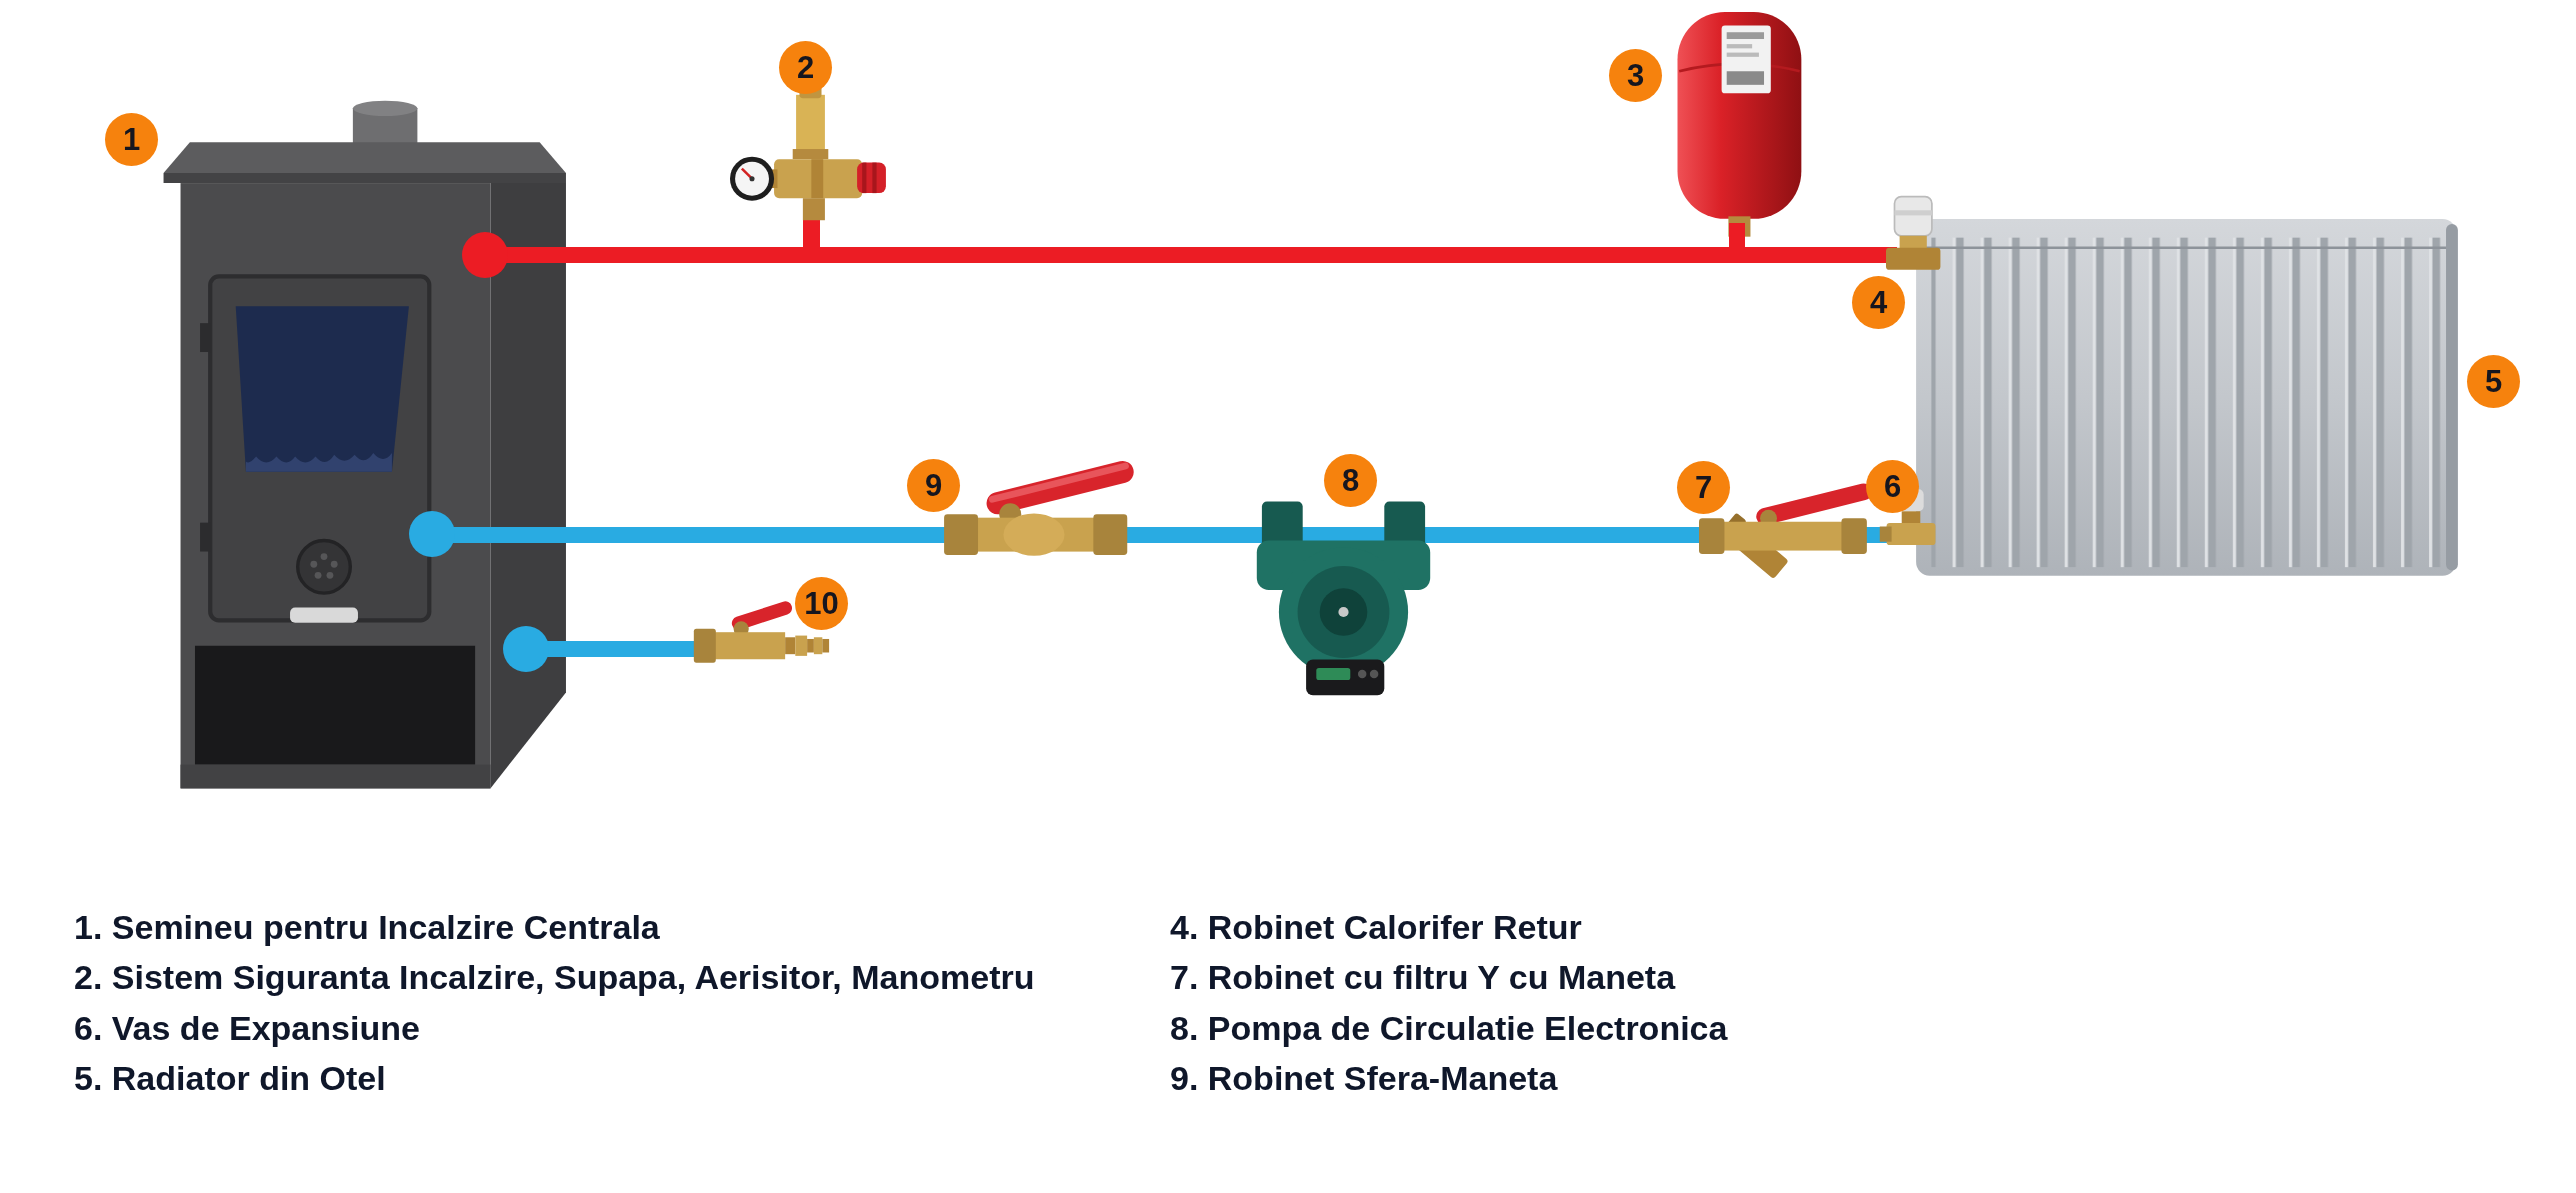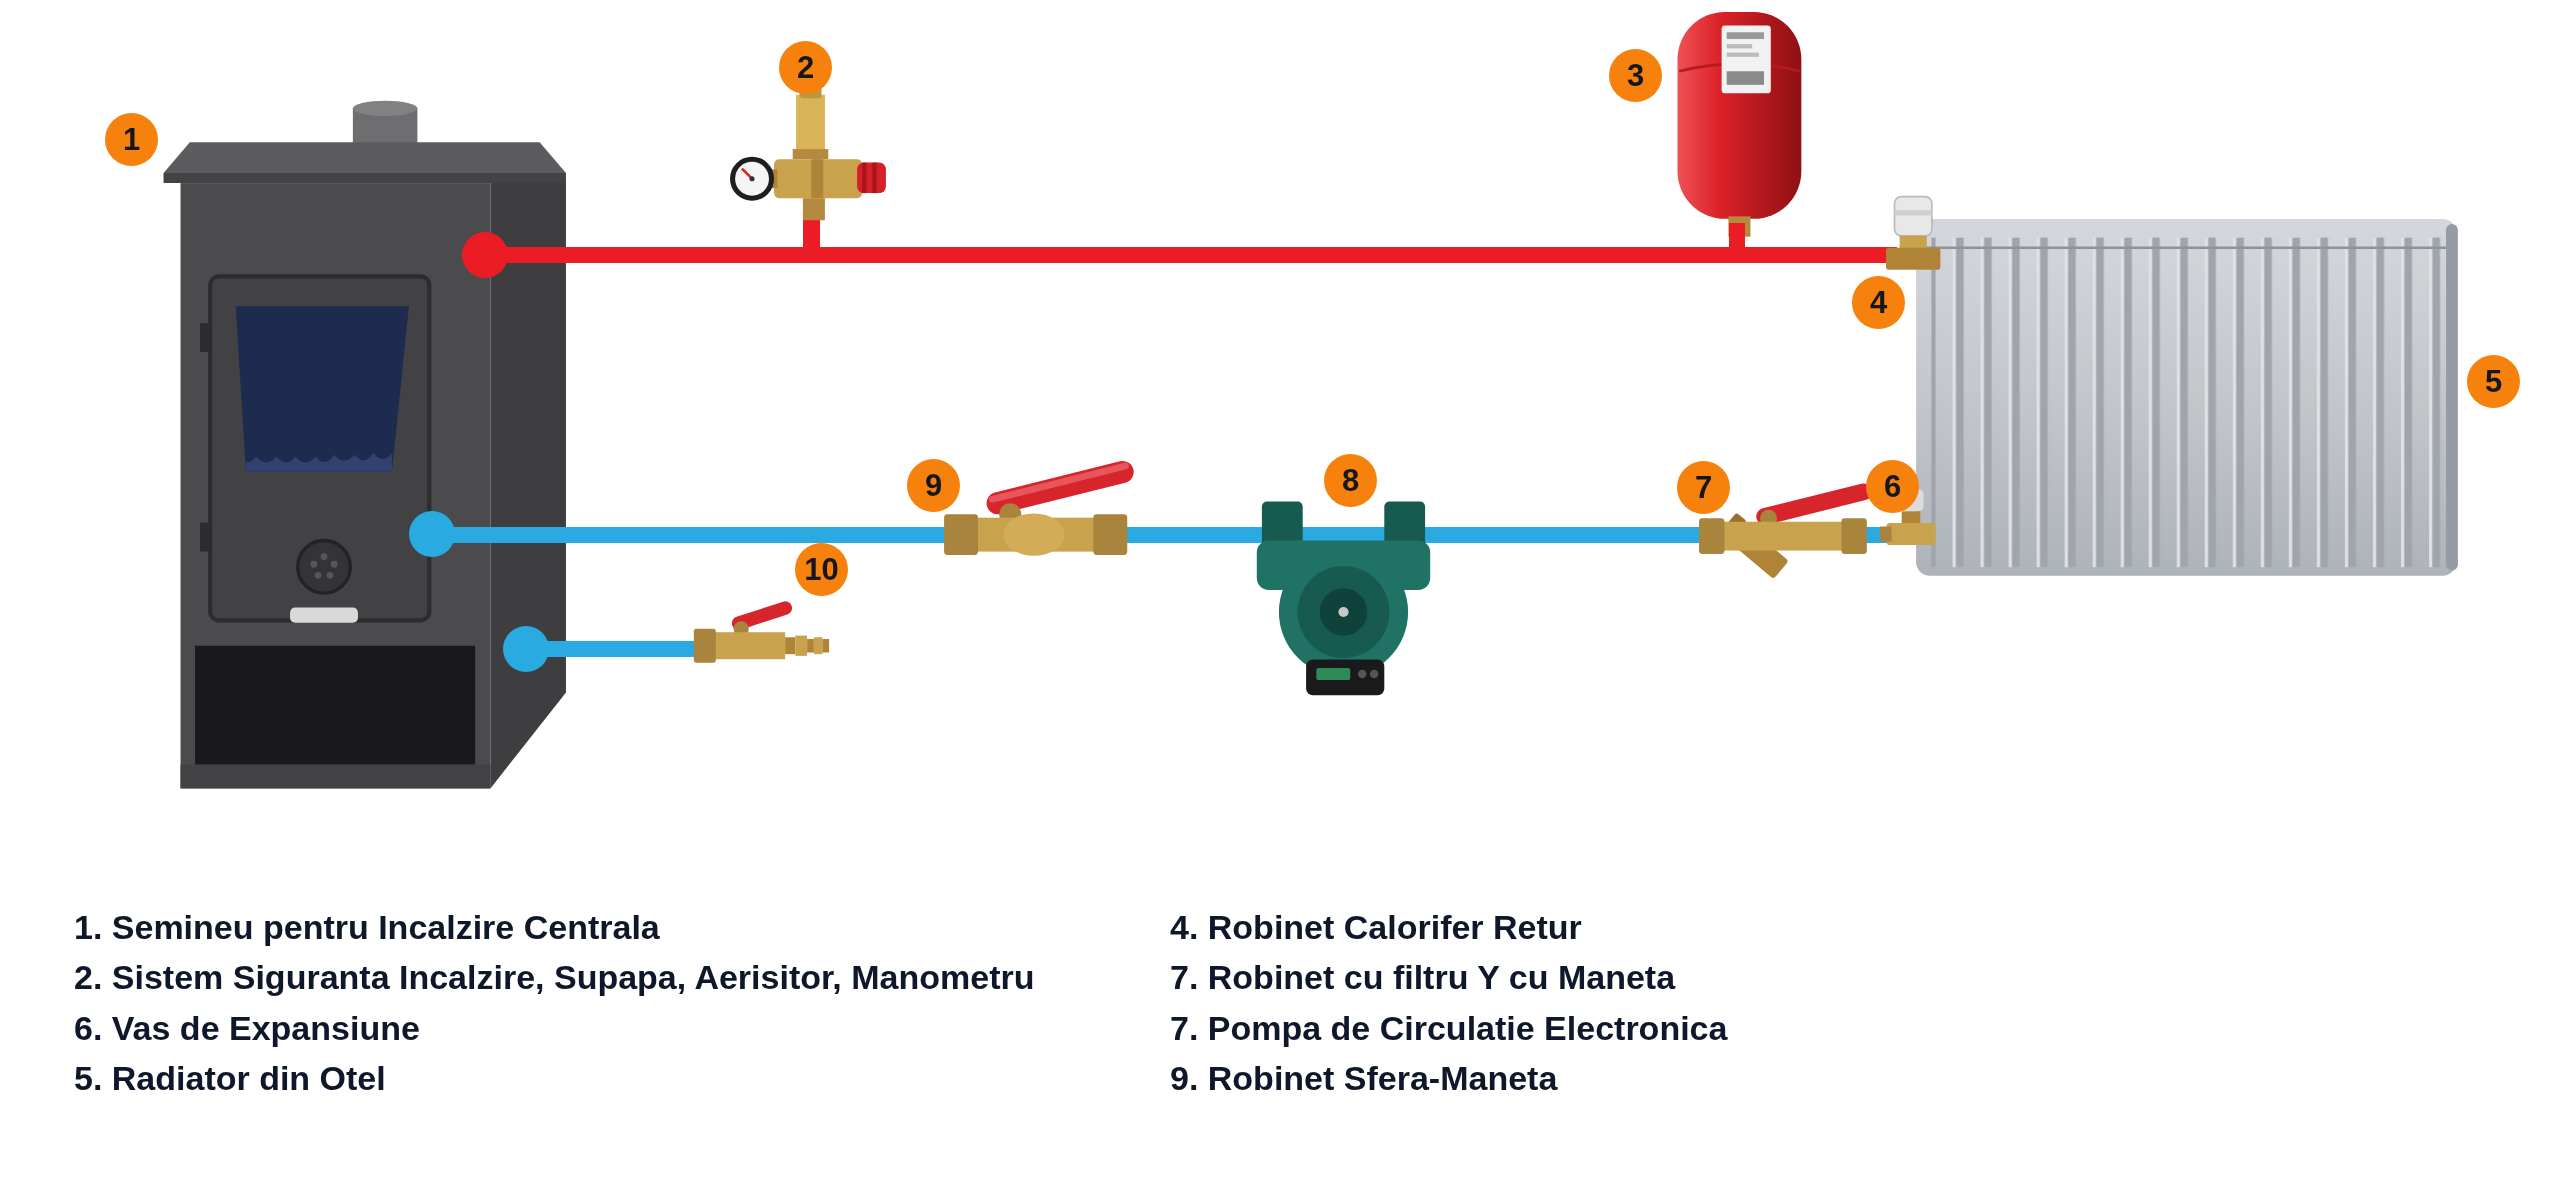--- a/index.html
+++ b/index.html
@@ -204,29 +204,29 @@
 
   <div class="badge" style="left:105px;  top:113px;">1</div>
   <div class="badge" style="left:779px;  top:41px;">2</div>
   <div class="badge" style="left:1609px; top:49px;">3</div>
   <div class="badge" style="left:1852px; top:276px;">4</div>
   <div class="badge" style="left:2467px; top:355px;">5</div>
   <div class="badge" style="left:1866px; top:460px;">6</div>
   <div class="badge" style="left:1677px; top:461px;">7</div>
   <div class="badge" style="left:1324px; top:454px;">8</div>
   <div class="badge" style="left:907px; top:459px;">9</div>
-  <div class="badge" style="left:795px;  top:543px;">10</div>
+  <div class="badge" style="left:795px;  top:577px;">10</div>
 
   <div class="legend-col" style="left:74px;">
     <div class="legend-item">1. Semineu pentru Incalzire Centrala</div>
     <div class="legend-item">2. Sistem Siguranta Incalzire, Supapa, Aerisitor, Manometru</div>
     <div class="legend-item">6. Vas de Expansiune</div>
     <div class="legend-item">5. Radiator din Otel</div>
   </div>
   <div class="legend-col" style="left:1170px;">
     <div class="legend-item">4. Robinet Calorifer Retur</div>
     <div class="legend-item">7. Robinet cu filtru Y cu Maneta</div>
-    <div class="legend-item">7. Pompa de Circulatie Electronica</div>
+    <div class="legend-item">8. Pompa de Circulatie Electronica</div>
     <div class="legend-item">9. Robinet Sfera-Maneta</div>
   </div>
 
 </div>
 
 
 </body></html>

